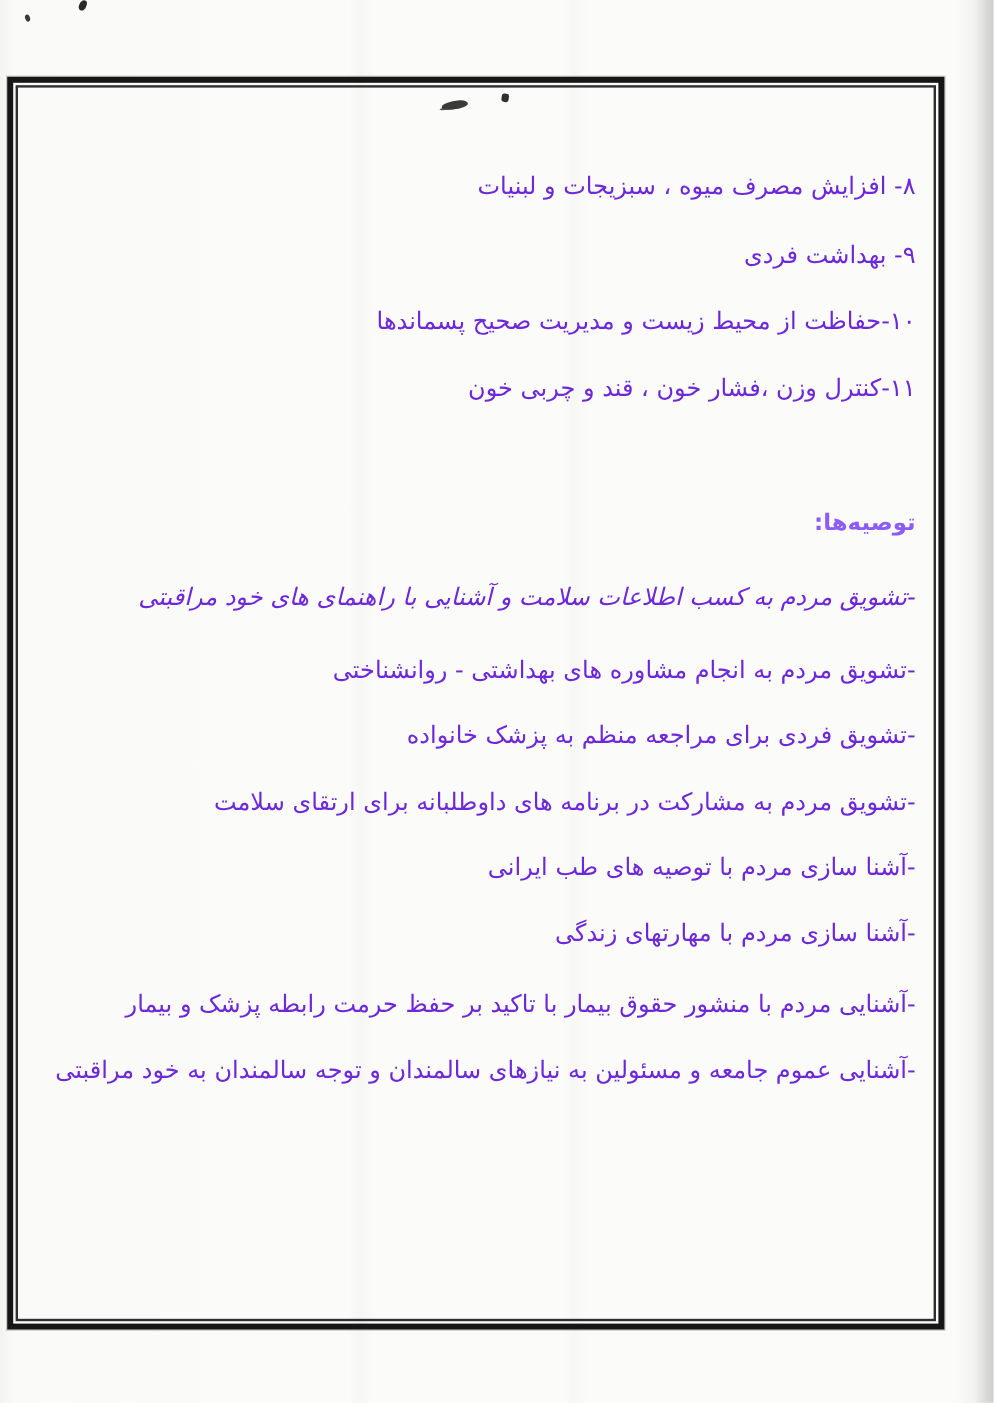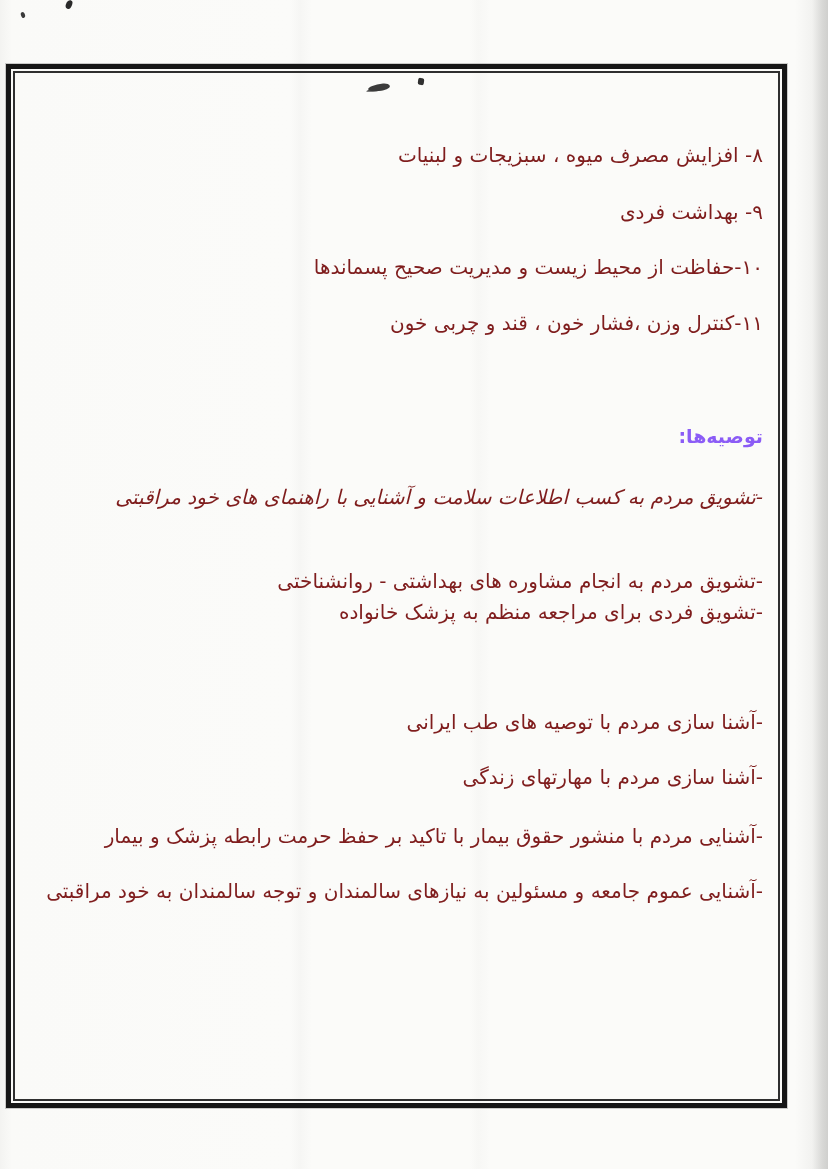--- a/index.html
+++ b/index.html
@@ -40,21 +40,21 @@
   }
   .line {
     position: absolute;
     right: 65px;
     direction: rtl;
     unicode-bidi: plaintext;
     text-align: right;
     white-space: nowrap;
     font-size: 20px;
     line-height: 30px;
-    color: #7f1d1d;
+    color: #6d28d9;
     letter-spacing: 0.2px;
   }
   .heading {
     font-size: 19px;
     font-weight: bold;
     color: #8b5cf6;
     line-height: 32px;
   }
   .speck {
     position: absolute;
@@ -86,20 +86,21 @@
 <div class="textlayer">
 
   <div class="line" style="top:140px;">۸- افزایش مصرف میوه ، سبزیجات و لبنیات</div>
   <div class="line" style="top:197px;text-align:center;">۹- بهداشت فردی</div>
   <div class="line" style="top:252px;">۱۰-حفاظت از محیط زیست و مدیریت صحیح پسماندها</div>
   <div class="line" style="top:308px;margin-left:41px;">۱۱-کنترل وزن ،فشار خون ، قند و چربی خون</div>
 
   <div class="line heading" style="top:420px;">توصیه‌ها:</div>
 
   <div class="line" style="top:482px;font-style:italic;">-تشویق مردم به کسب اطلاعات سلامت و آشنایی با راهنمای های خود مراقبتی</div>
-  <div class="line" style="top:566px;">-تشویق مردم به انجام مشاوره های بهداشتی - روانشناختی</div>
+  <div class="line" style="top:543px;">-تشویق مردم به انجام مشاوره های بهداشتی - روانشناختی</div>
   <div class="line" style="top:597px;">-تشویق فردی برای مراجعه منظم به پزشک خانواده</div>
+  <div class="line" style="top:653px;">-تشویق مردم به مشارکت در برنامه های داوطلبانه برای ارتقای سلامت</div>
   <div class="line" style="top:762px;">-آشنا سازی مردم با مهارتهای زندگی</div>
   <div class="line" style="top:707px;">-آشنا سازی مردم با توصیه های طب ایرانی</div>
   <div class="line" style="top:821px;">-آشنایی مردم با منشور حقوق بیمار با تاکید بر حفظ حرمت رابطه پزشک و بیمار</div>
   <div class="line" style="top:876px;">-آشنایی عموم جامعه و مسئولین به نیازهای سالمندان و توجه سالمندان به خود مراقبتی</div>
 
 </div>
 
 </body></html>

